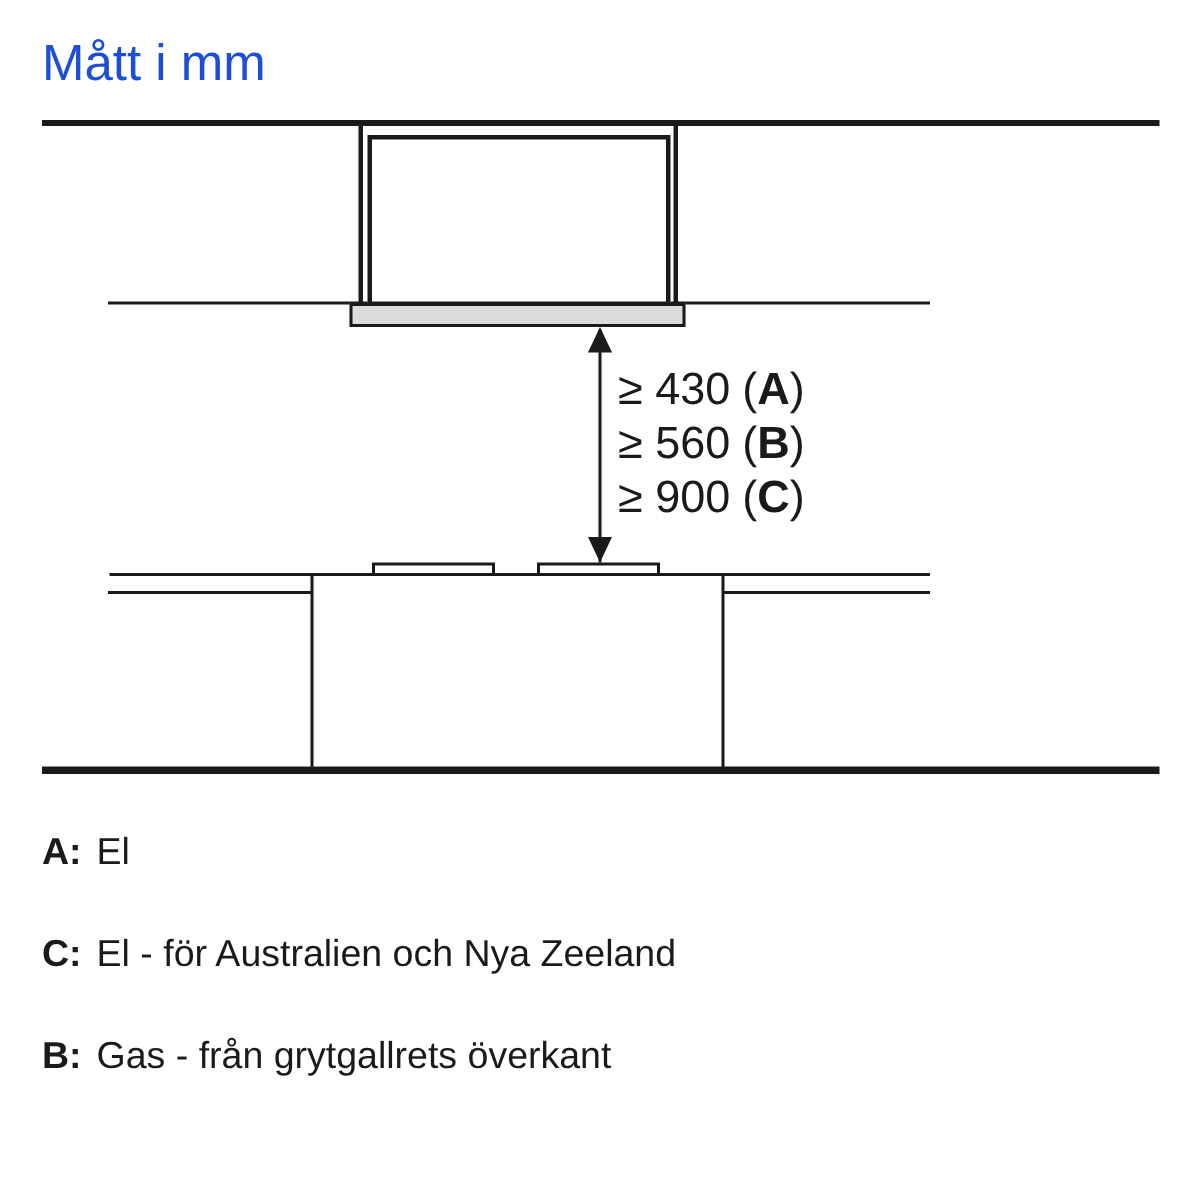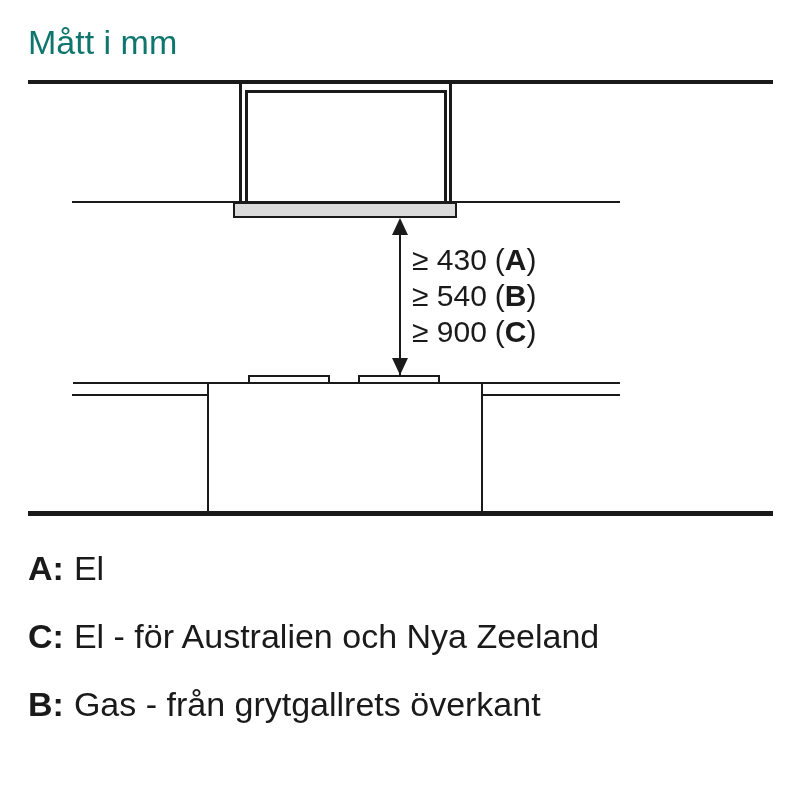--- a/index.html
+++ b/index.html
@@ -12,21 +12,21 @@
     color: #1a1a1a;
     overflow: hidden;
   }
   .abs { position: absolute; }
 
   
   .title {
     left: 28px; top: 22px;
     font-size: 34px;
     line-height: 40px;
-    color: #0f766e;
+    color: #1d4ed8;
   }
 
   
   .ceiling-line { left: 28px; top: 80px; width: 745px; height: 4px; background: #1a1a1a; }
   .floor-line   { left: 28px; top: 511px; width: 745px; height: 5px; background: #1a1a1a; }
   .wall-line    { left: 72px; top: 201px; width: 548px; height: 2px; background: #1a1a1a; }
 
   
   .flue-left  { left: 239px; top: 84px; width: 3px; height: 120px; background: #1a1a1a; }
   .flue-right { left: 449px; top: 84px; width: 3px; height: 120px; background: #1a1a1a; }
@@ -72,21 +72,21 @@
   .burner {
     top: 375px; width: 82px; height: 9px;
     border: 2px solid #1a1a1a; background: #ffffff; box-sizing: border-box;
   }
   .burner-left  { left: 248px; }
   .burner-right { left: 358px; }
 
   
   .legend { left: 28px; top: 551px; }
   .legend-item {
-    font-size: 34px; line-height: 34px;
+    font-size: 25px; line-height: 34px;
     margin-bottom: 34px;
     white-space: nowrap;
   }
   .legend-key { font-weight: bold; margin-right: 10px; }
 </style>
 </head>
 <body>
 
 <div class="page">
 
@@ -103,21 +103,21 @@
 
   <div class="abs arrow-shaft"></div>
   <div class="abs arrowhead-up"></div>
   <div class="abs arrowhead-down"></div>
 
   <div class="abs dim-labels">
     <span class="dim-line">
       <span>≥ 430</span><span class="dim-open">(</span><span class="dim-letter">A</span><span>)</span>
     </span>
     <span class="dim-line">
-      <span>≥ 540</span><span class="dim-open">(</span><span class="dim-letter">B</span><span>)</span>
+      <span>≥ 560</span><span class="dim-open">(</span><span class="dim-letter">B</span><span>)</span>
     </span>
     <span class="dim-line">
       <span>≥ 900</span><span class="dim-open">(</span><span class="dim-letter">C</span><span>)</span>
     </span>
   </div>
 
   <div class="abs counter-top"></div>
   <div class="abs counter-under-l"></div>
   <div class="abs counter-under-r"></div>
   <div class="abs cabinet-left"></div>

